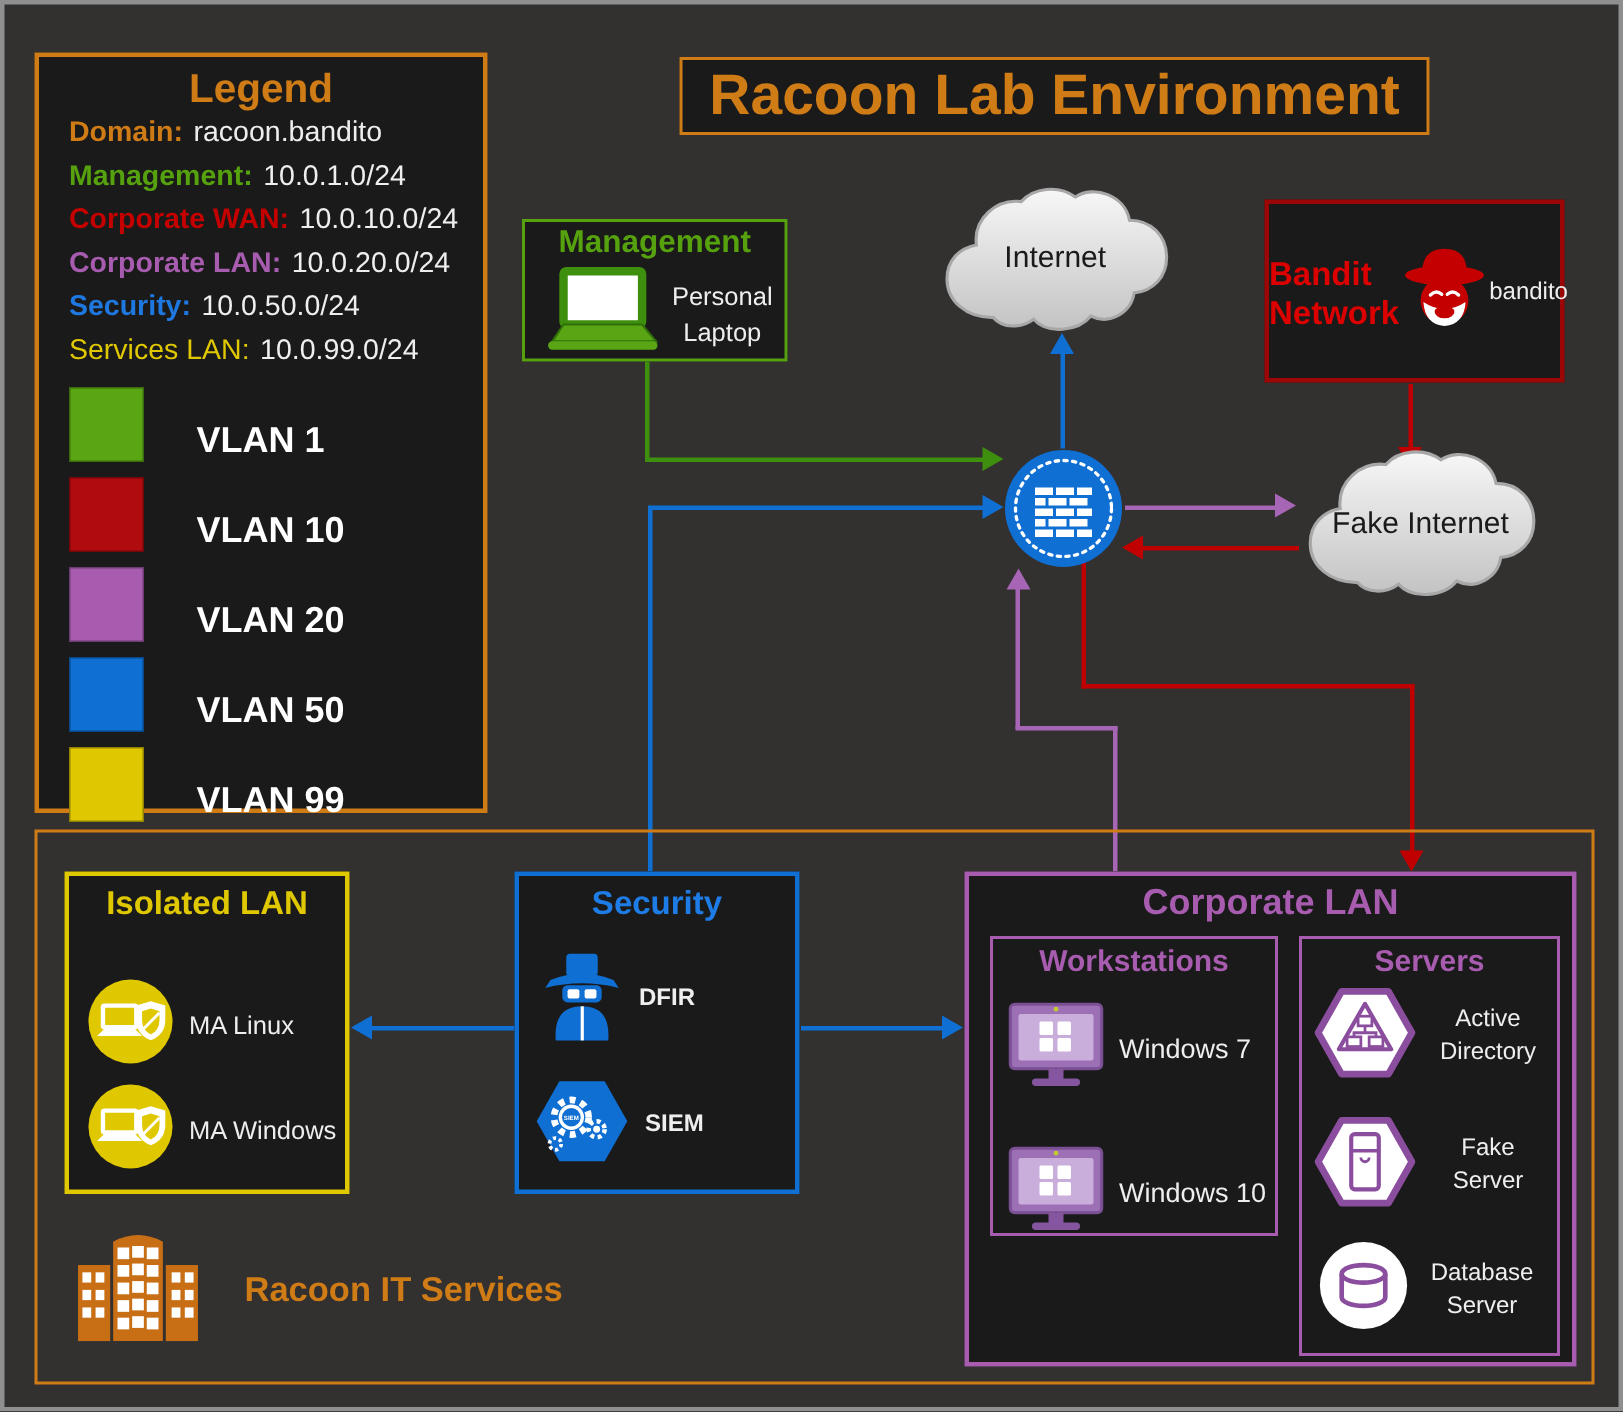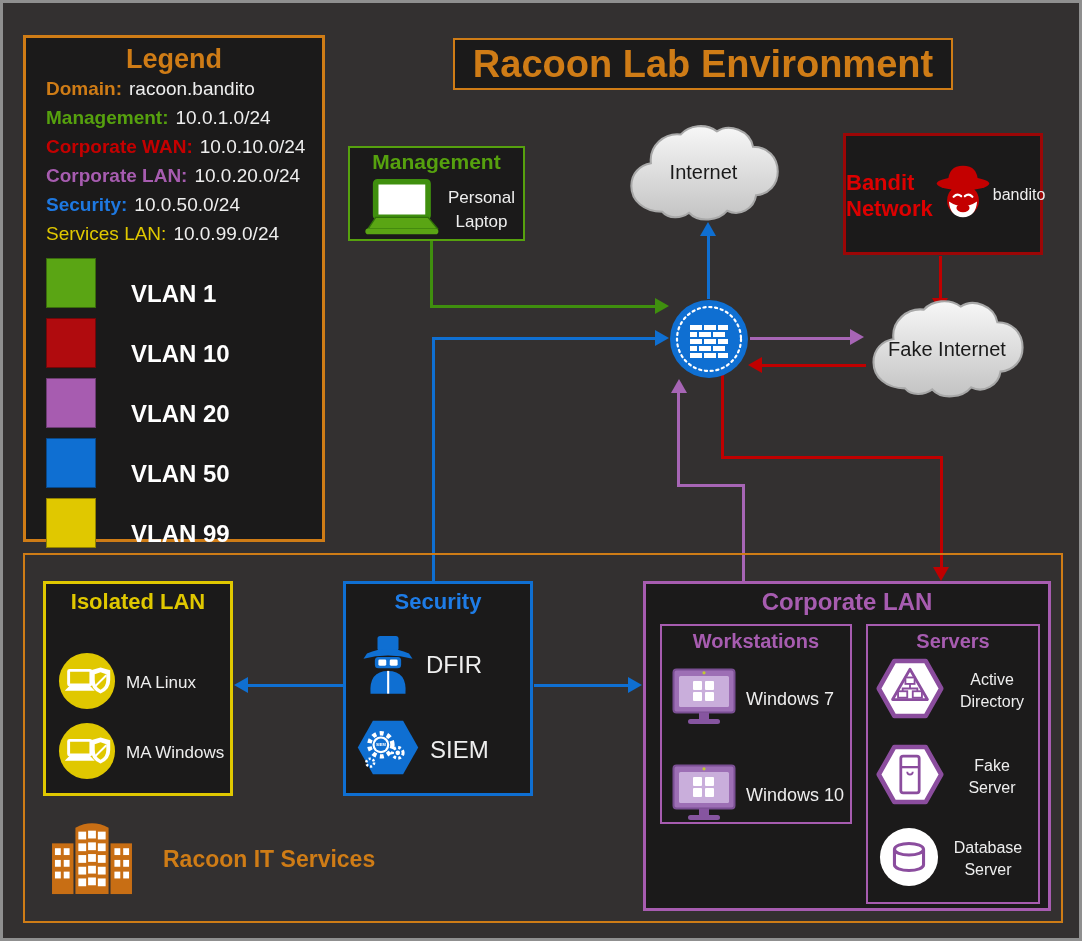--- a/index.html
+++ b/index.html
@@ -50,21 +50,21 @@
   
   .bigbox{left:20px;top:550px;width:1040px;height:370px;border:2px solid #cf7c16;background:transparent;position:absolute;box-sizing:border-box;}
 
   .iso{left:40px;top:578px;width:190px;height:215px;border:3px solid #e0c800;}
   .iso-title{color:#e0c800;font-size:22px;font-weight:bold;text-align:center;margin-top:5px;}
   .node-row{position:absolute;display:flex;align-items:center;}
   .node-label{color:#eee;font-size:17px;margin-left:10px;}
 
   .sec{left:340px;top:578px;width:190px;height:215px;border:3px solid #0f6fd2;}
   .sec-title{color:#1e7ce6;font-size:22px;font-weight:bold;text-align:center;margin-top:5px;}
-  .sec .node-label{font-size:24px;}
+  .sec .node-label{font-size:16px;font-weight:bold;}
 
   .corp{left:640px;top:578px;width:408px;height:330px;border:3px solid #a75cb0;}
   .corp-title{color:#a75cb0;font-size:24px;font-weight:bold;text-align:center;margin-top:4px;}
   .subbox{position:absolute;border:2px solid #a75cb0;box-sizing:border-box;}
   .sub-title{color:#a75cb0;font-size:20px;font-weight:bold;text-align:center;margin-top:4px;}
   .ws{left:14px;top:40px;width:192px;height:200px;}
   .sv{left:220px;top:40px;width:174px;height:280px;}
   .sv .node-label{font-size:16px;line-height:22px;text-align:center;margin-left:6px;width:84px;}
   .ws .node-label{font-size:18px;}
 

